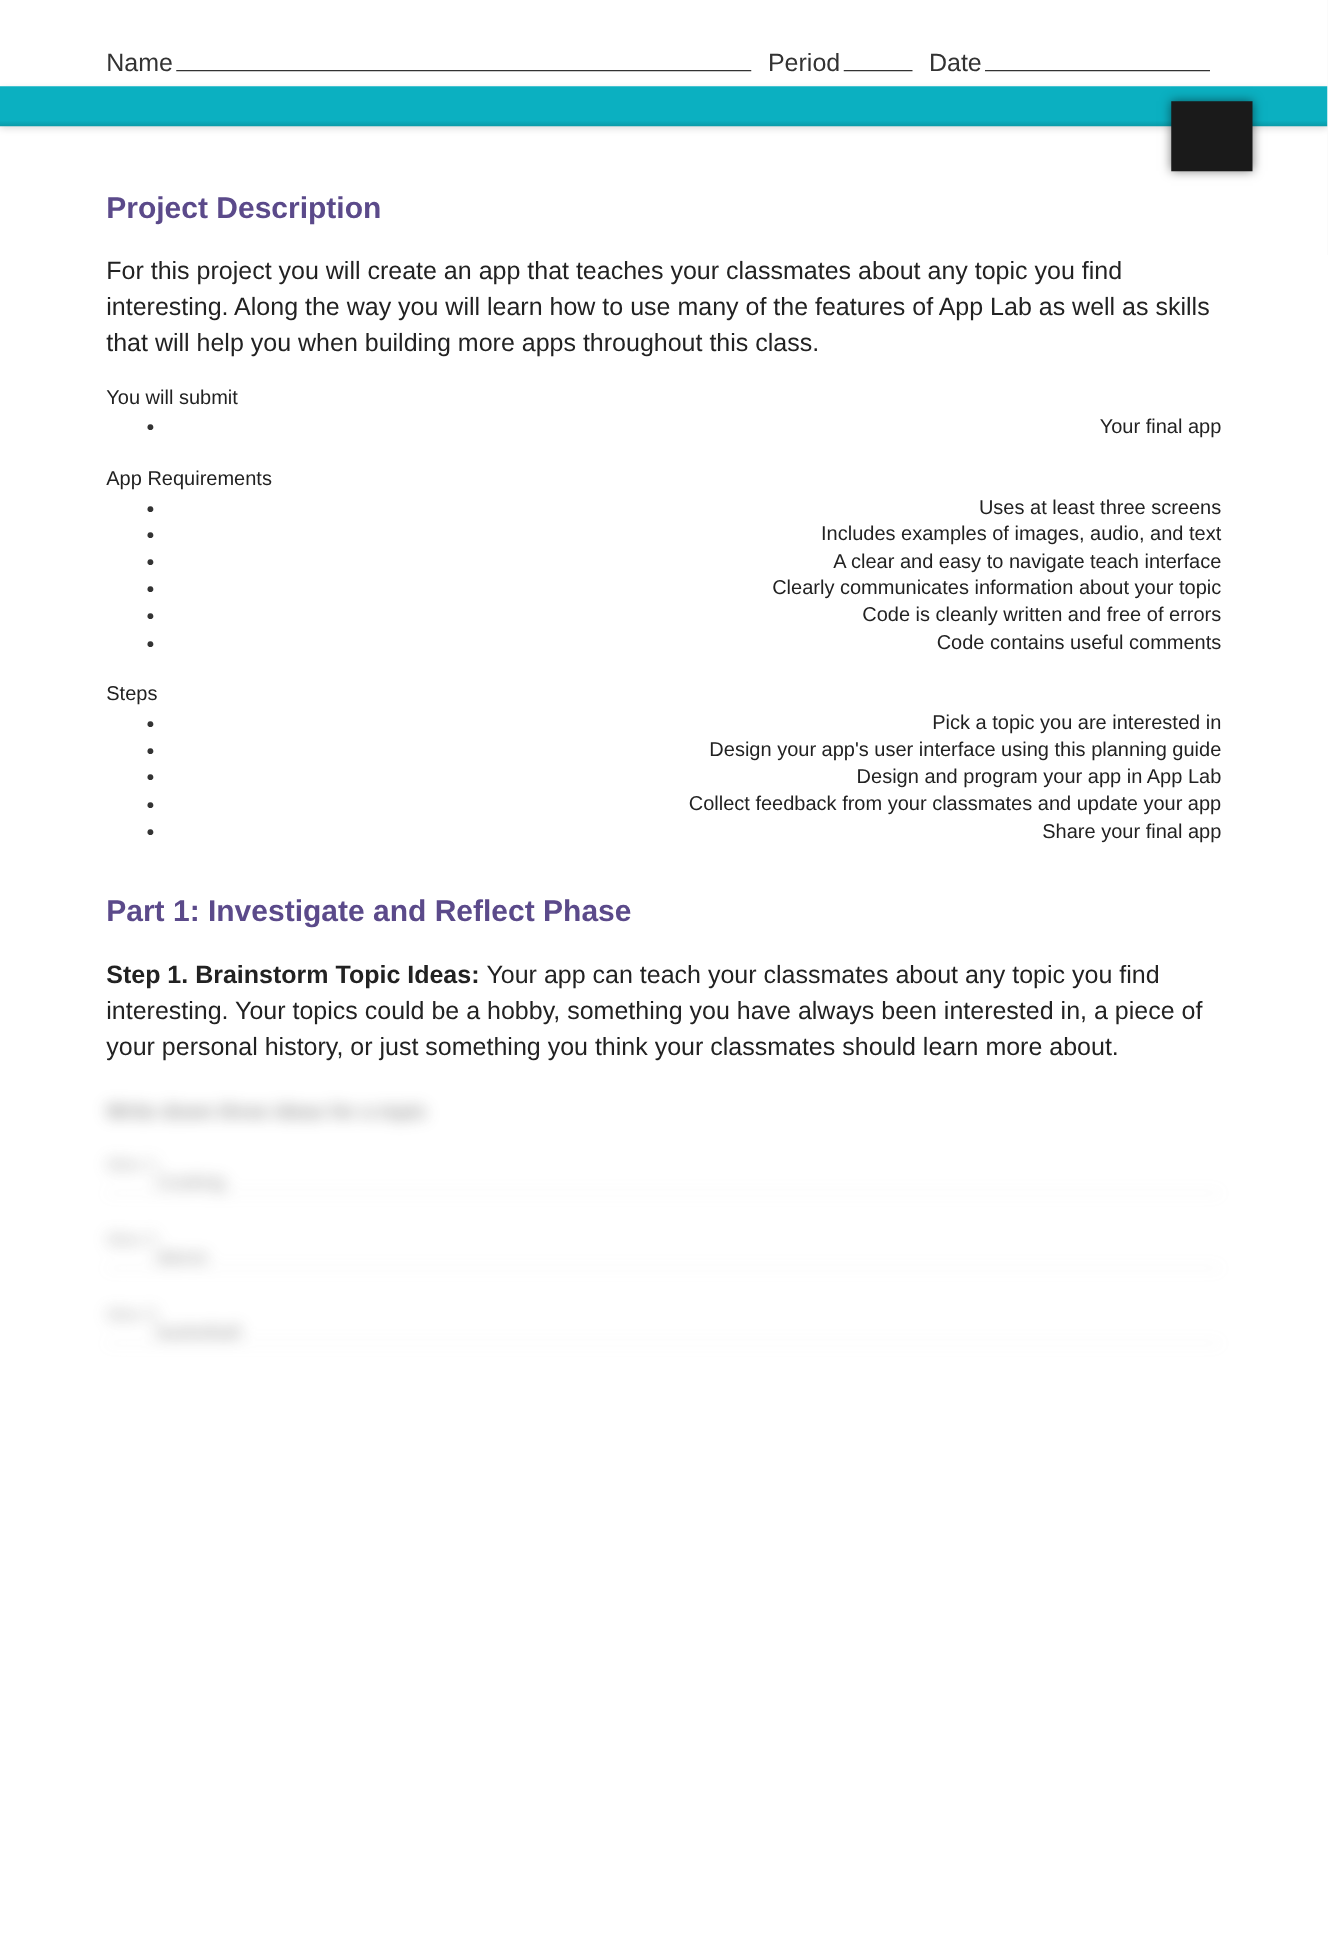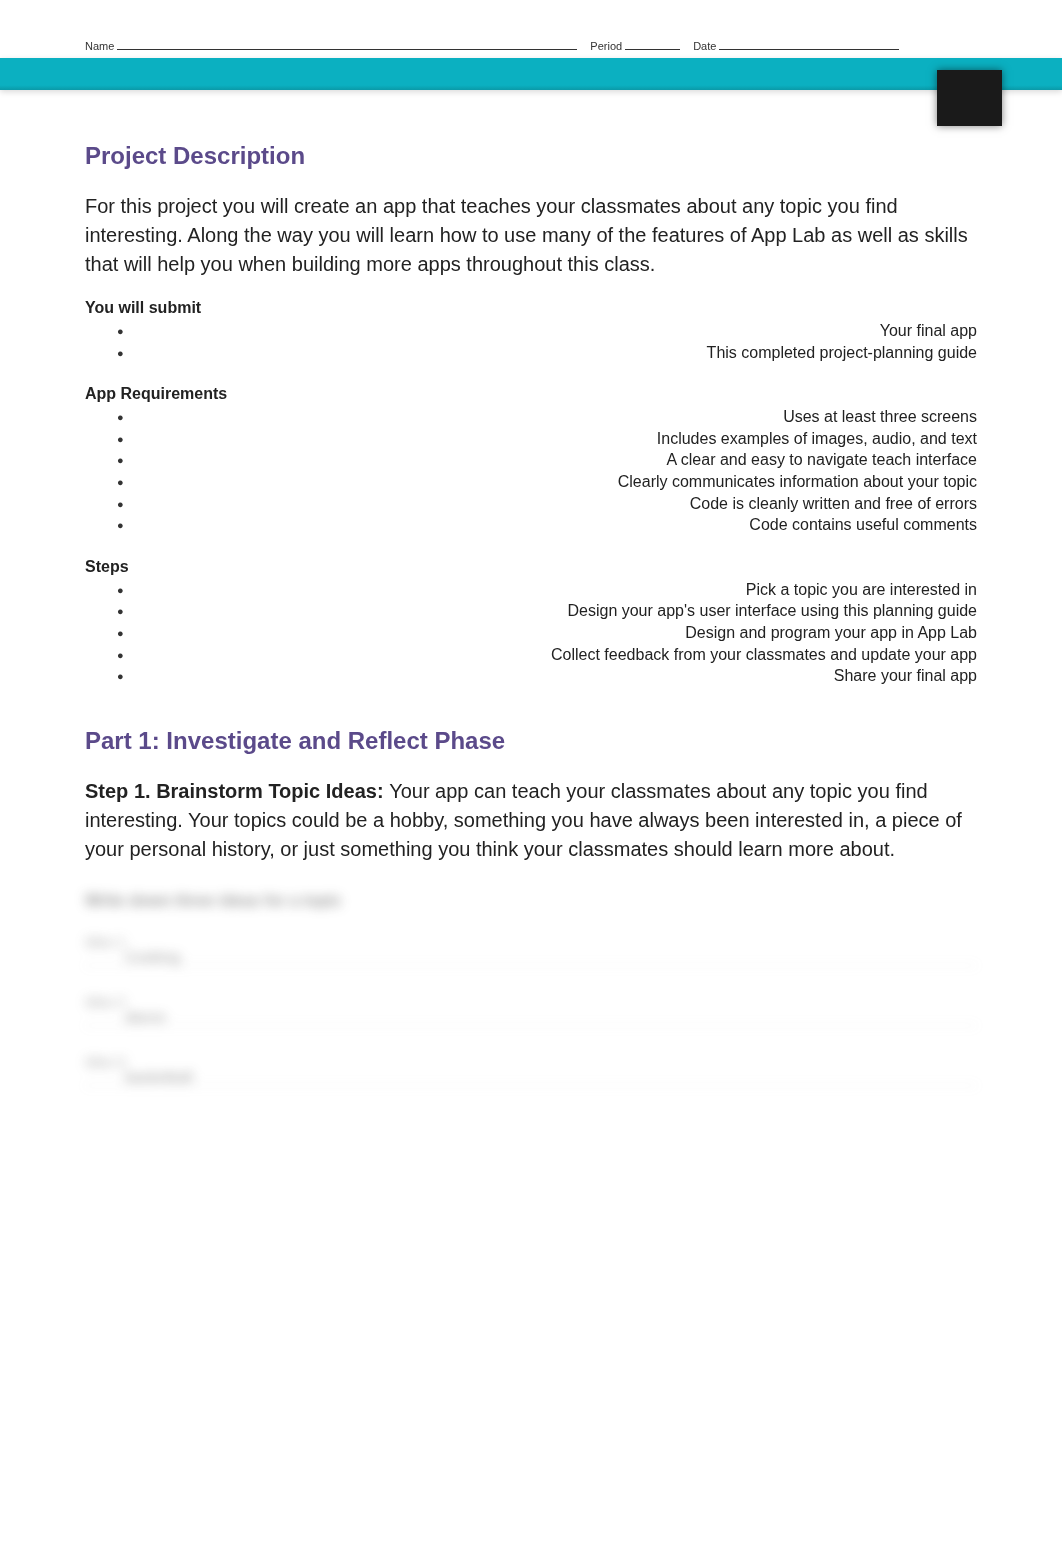--- a/index.html
+++ b/index.html
@@ -14,21 +14,21 @@
       margin: 0 auto;
     }
     .page {
       background: #ffffff;
       width: 100%;
       min-height: 1556px;
       position: relative;
     }
     .header-fields {
       padding: 40px 85px 0 85px;
-      font-size: 11px;
+      font-size: 20px;
       color: #333;
       display: flex;
       align-items: baseline;
     }
     .field-name {
       white-space: nowrap;
     }
     .field-line-long {
       display: inline-block;
       border-bottom: 1px solid #333;
@@ -79,21 +79,21 @@
       margin-bottom: 22px;
     }
     .body-text {
       font-size: 20px;
       color: #222;
       line-height: 1.45;
       margin-bottom: 20px;
     }
     .sub-heading {
       font-size: 16px;
-      font-weight: bold;
+      font-weight: normal;
       color: #222;
       margin-bottom: 3px;
     }
     .bullet-list {
       list-style: none;
       margin-bottom: 22px;
       text-align: right;
     }
     .bullet-list li {
       font-size: 16px;
@@ -168,21 +168,20 @@
 
   <div class="content">
 
     <h2 class="section-heading">Project Description</h2>
 
     <p class="body-text">For this project you will create an app that teaches your classmates about any topic you find interesting. Along the way you will learn how to use many of the features of App Lab as well as skills that will help you when building more apps throughout this class.</p>
 
     <div class="sub-heading">You will submit</div>
     <ul class="bullet-list">
       <li>Your final app</li>
-      <li>This completed project-planning guide</li>
     </ul>
 
     <div class="sub-heading">App Requirements</div>
     <ul class="bullet-list">
       <li>Uses at least three screens</li>
       <li>Includes examples of images, audio, and text</li>
       <li>A clear and easy to navigate teach interface</li>
       <li>Clearly communicates information about your topic</li>
       <li>Code is cleanly written and free of errors</li>
       <li>Code contains useful comments</li>

